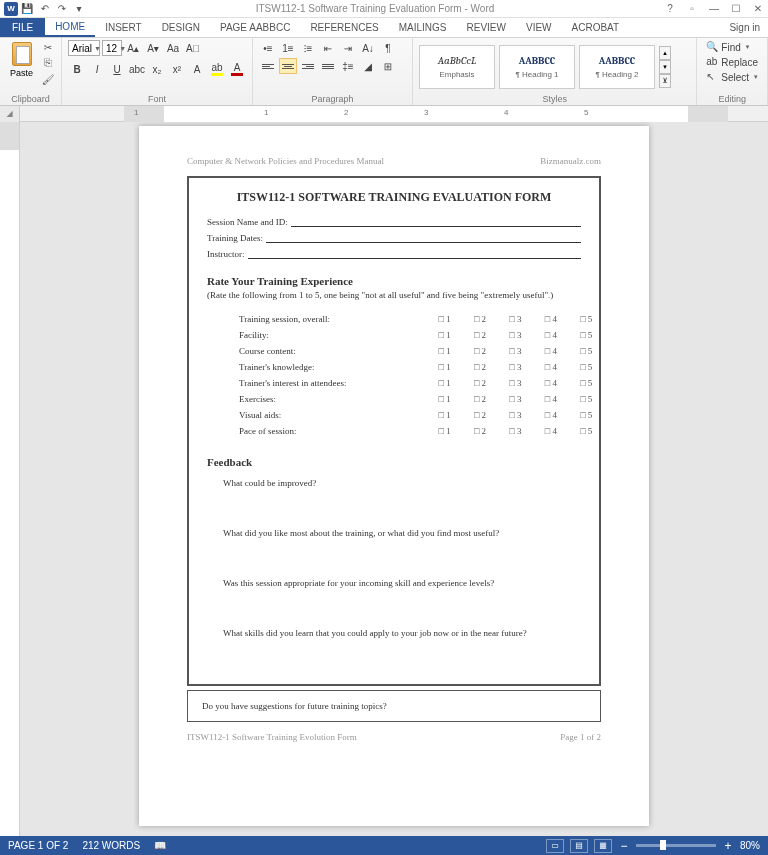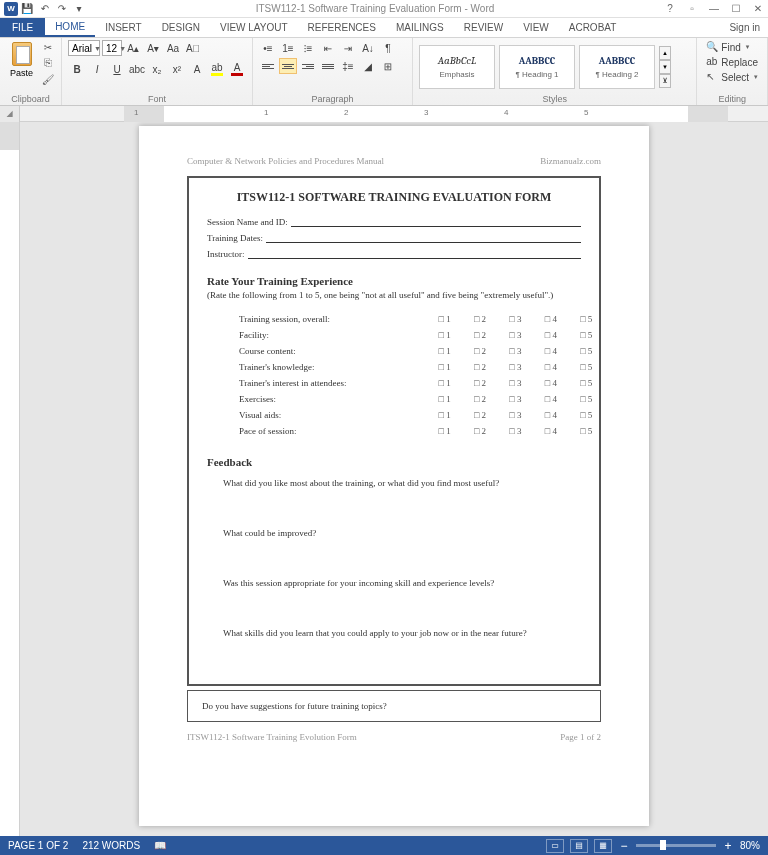--- a/index.html
+++ b/index.html
@@ -114,21 +114,21 @@
     <span class="win-btn">☐</span>
     <span class="win-btn">✕</span>
   </div>
 </div>
 
 <div class="ribbon-tabs">
   <div class="file-tab">FILE</div>
   <div class="ribbon-tab active">HOME</div>
   <div class="ribbon-tab">INSERT</div>
   <div class="ribbon-tab">DESIGN</div>
-  <div class="ribbon-tab">VIEW LAYOUT</div>
+  <div class="ribbon-tab">PAGE AABBCC</div>
   <div class="ribbon-tab">REFERENCES</div>
   <div class="ribbon-tab">MAILINGS</div>
   <div class="ribbon-tab">REVIEW</div>
   <div class="ribbon-tab">VIEW</div>
   <div class="ribbon-tab">ACROBAT</div>
   <div class="signin">Sign in</div>
 </div>
 
 <div class="ribbon">
 
@@ -386,22 +386,22 @@
                 <td class="r">□ 1</td>
                 <td class="r">□ 2</td>
                 <td class="r">□ 3</td>
                 <td class="r">□ 4</td>
                 <td class="r">□ 5</td>
               </tr>
             </tbody>
           </table>
 
         <div class="sec-head">Feedback</div>
+        <div class="fb-q">What could be improved?</div>
         <div class="fb-q">What did you like most about the training, or what did you find most useful?</div>
-        <div class="fb-q">What could be improved?</div>
         <div class="fb-q">Was this session appropriate for your incoming skill and experience levels?</div>
         <div class="fb-q" style="margin-bottom:28px">What skills did you learn that you could apply to your job now or in the near future?</div>
       </div>
       <div class="suggest-box">
         <span>Do you have suggestions for future training topics?</span>
       </div>
       <div class="pg-footer">
         <span>ITSW112-1 Software Training Evolution Form</span>
         <span>Page 1 of 2</span>
       </div>

